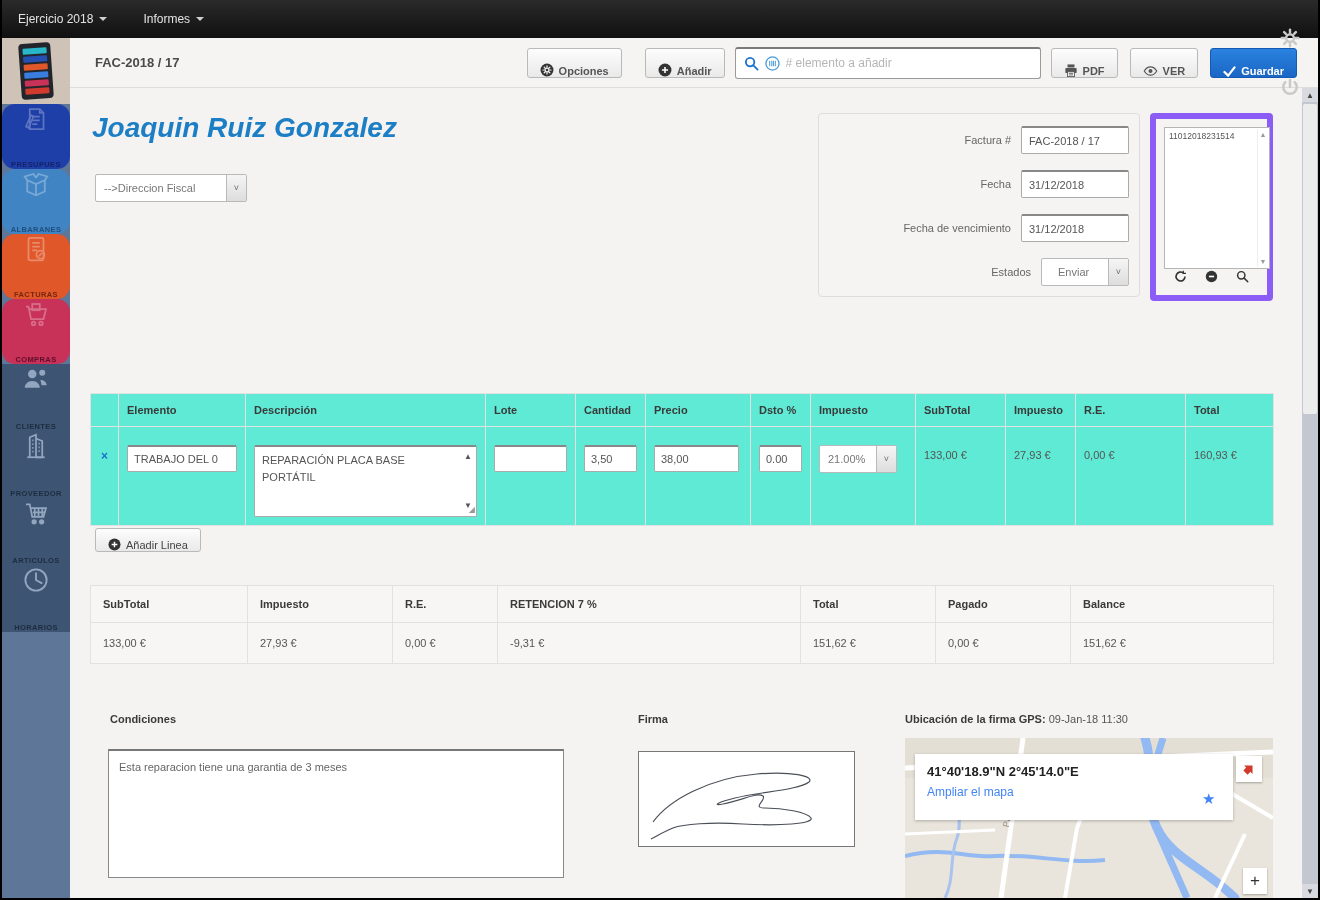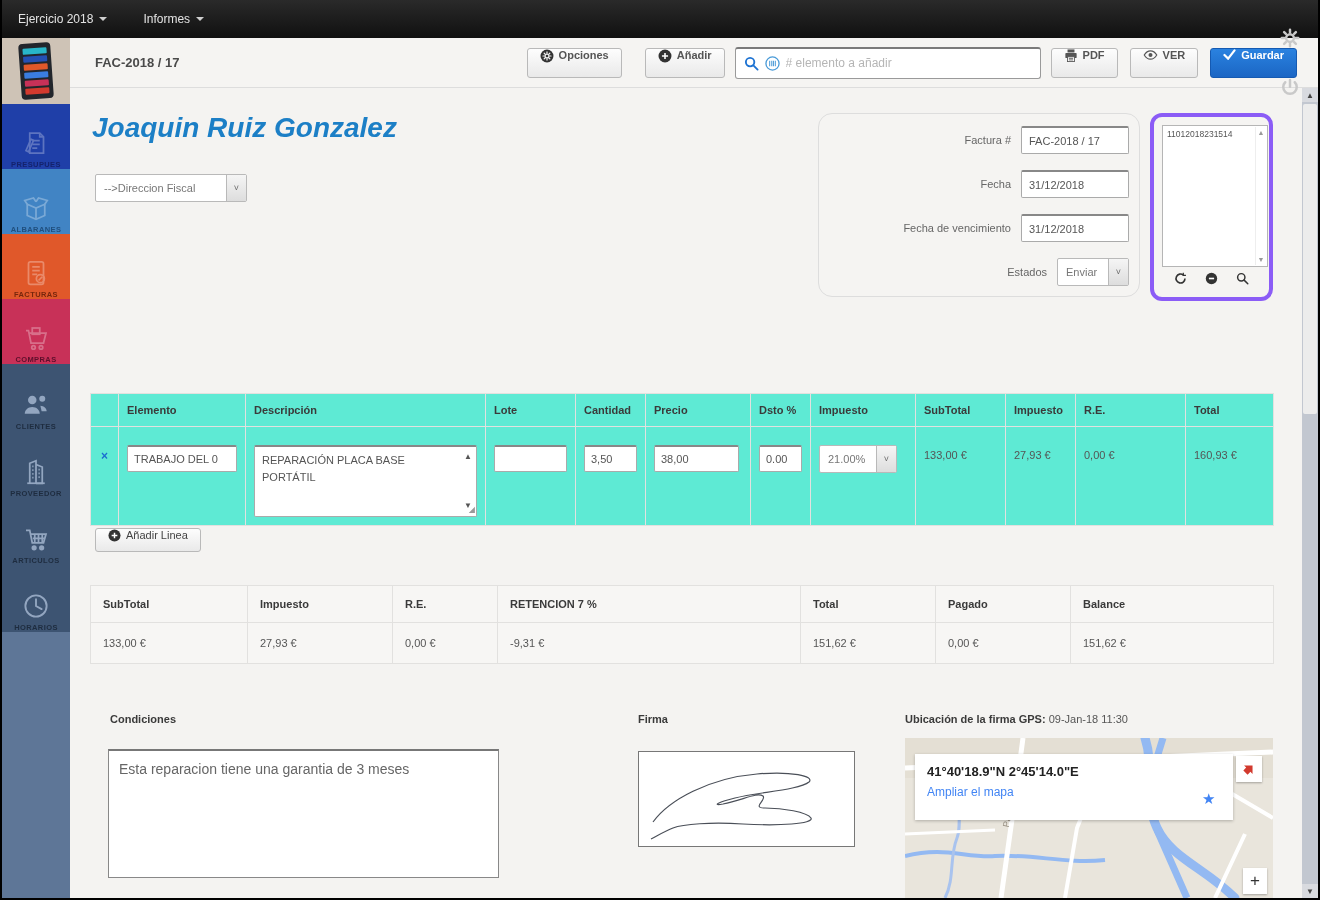--- a/index.html
+++ b/index.html
@@ -14,54 +14,54 @@
   .top-right { margin-left:auto; display:flex; align-items:flex-end; gap:26px; padding-right:18px;flex-direction:column; }
   .register { color:#d9da6f; font-size:11px; font-weight:bold; letter-spacing:.4px; cursor:pointer; }
   .topicon { width:24px; height:24px; display:flex; align-items:center; justify-content:center; cursor:pointer; }
   .help-circle { width:22px; height:22px; border-radius:50%; background:#bdbdbd; color:#1a1a1a; font-weight:bold; font-size:14px; display:flex; align-items:center; justify-content:center; }
 
   
   .sidebar { position:absolute; left:2px; top:38px; width:68px; height:860px; background:#5e7697; z-index:5; }
   .logo { height:66px; background:#cec3b6; display:flex; align-items:center; justify-content:center; }
   .phone { width:32px; height:56px; background:#22262c; border-radius:4px; padding:5px 4px; display:flex; flex-direction:column; gap:2px; transform:rotate(-4deg); }
   .phone i { display:block; height:7px; border-radius:1px; }
-  .tile { height:65px; display:flex; flex-direction:column; align-items:center; justify-content:flex-end; cursor:pointer; }
+  .tile { height:65px; display:flex; flex-direction:column; align-items:center; justify-content:space-between; cursor:pointer;border-radius:13px; }
   .tile .lbl { font-size:7.5px; font-weight:bold; letter-spacing:.4px; margin-top:2px; }
   .grp2 { background:#3d5472; }
   .grp2 .tile { height:67px; }
   .sideicn { opacity:.55; }
 
   
   .main { position:absolute; left:70px; top:38px; width:1248px; height:860px; background:#f4f3f1; }
   .doc-header { position:absolute; left:0; top:0; width:100%; height:50px; background:#f5f4f2; border-bottom:1px solid #ddd; display:flex; align-items:center; padding:0 21px 0 25px; }
   .doc-id { font-size:13px; font-weight:bold; color:#4a4a4a; }
-  .btn { background:linear-gradient(#fdfdfd,#e9e9e9); border:1px solid #b9b9b9; border-radius:3px; height:30px; padding:0 12px; font-size:11px; font-weight:bold; color:#555; display:inline-flex; align-items:flex-start; gap:5px; cursor:pointer; white-space:nowrap; }
+  .btn { background:linear-gradient(#fdfdfd,#e9e9e9); border:1px solid #b9b9b9; border-radius:3px; height:30px; padding:0 12px; font-size:11px; font-weight:bold; color:#555; display:inline-flex; align-items:flex-end; gap:5px; cursor:pointer; white-space:nowrap; }
   .btn-blue { background:linear-gradient(#2a82e0,#1b66c4); border-color:#155ab2; color:#fff; }
   .hdr-group { margin-left:auto; display:flex; align-items:center; }
   .searchbox { width:306px; height:32px; background:#fff; border:1px solid #9a9a9a; border-top:2px solid #7a7a7a; border-radius:3px; display:flex; align-items:center; padding:0 8px; gap:6px; margin:0 10px 0 10px; }
   .searchbox input { border:none; outline:none; flex:1; font-size:12px; color:#444; font-family:"Liberation Sans",sans-serif; }
   .searchbox input::placeholder { color:#b5b5b5; }
 
   .content { position:absolute; left:0; top:50px; width:100%; height:810px; }
 
   .cust-title { position:absolute; left:22px; top:24px; font-size:28px; font-weight:bold; color:#1c7fc6;font-style:italic; }
   .selectbox { background:#fff; border:1px solid #b9b9b9; border-radius:2px; height:28px; display:flex; align-items:center; font-size:11px; color:#777; cursor:pointer; }
   .selectbox .txt { flex:1; padding:0 8px; white-space:nowrap; overflow:hidden; }
   .selectbox .dd { width:20px; height:100%; background:linear-gradient(#f5f5f5,#ddd); border-left:1px solid #b9b9b9; display:flex; align-items:center; justify-content:center; color:#666; font-size:9px; }
   #addr-select { position:absolute; left:25px; top:86px; width:152px; }
 
   
-  .inv-panel { position:absolute; left:748px; top:25px; width:322px; height:184px; border:1px solid #ddd; background:#f5f4f2; border-radius:14px; }
+  .inv-panel { position:absolute; left:748px; top:25px; width:322px; height:184px; border:1px solid #ddd; background:#f5f4f2; border-radius:4px; }
   .frow { position:absolute; right:10px; display:flex; align-items:center; }
   .frow label { font-size:11px; color:#666; margin-right:10px; }
   .finput { width:108px; height:28px; background:#fff; border:1px solid #aaa; border-top:2px solid #888; border-radius:2px; font-size:11px; color:#555; padding:0 7px; font-family:"Liberation Sans",sans-serif; }
-  #estados-select { width:72px; }
-
-  
-  .attach-panel { position:absolute; left:1080px; top:25px; width:123px; height:188px; border:4px solid #8b5cf6; background:#f5f4f2; border-radius:12px; }
+  #estados-select { width:88px;padding-left:8px; }
+
+  
+  .attach-panel { position:absolute; left:1080px; top:25px; width:123px; height:188px; border:6px solid #8b5cf6; background:#f5f4f2; border-radius:4px; }
   .listbox { position:absolute; left:8px; top:8px; width:106px; height:142px; background:#fff; border:1px solid #b5b5b5; font-size:8.5px; color:#555; padding:3px 4px; overflow:hidden; }
   .listbox .sb { position:absolute; right:1px; top:1px; bottom:1px; width:11px; border-left:1px solid #eee; display:flex; flex-direction:column; justify-content:space-between; align-items:center; font-size:7px; color:#999; padding:2px 0; }
   .attach-icons { position:absolute; left:0; bottom:8px; width:100%; display:flex; justify-content:center; gap:18px; }
   .attach-icons span { cursor:pointer; }
 
   
   table { border-collapse:collapse; table-layout:fixed; }
   .lines { position:absolute; left:20px; top:305px; width:1183px; background:#5eead4; }
   .lines th { border:1px solid #e2e1df; font-size:11px; font-weight:bold; color:#3a3a3a; text-align:left; padding:10px 8px; }
   .lines td { border:1px solid #e2e1df; font-size:11px; color:#555; padding:8px; vertical-align:top; height:92px; }
@@ -76,21 +76,21 @@
   .addline { position:absolute; left:25px; top:440px; }
 
   
   .totals { position:absolute; left:20px; top:497px; width:1183px; background:#f7f6f4; }
   .totals th { border:1px solid #e2e1df; font-size:11px; font-weight:bold; color:#3a3a3a; text-align:left; padding:12px 12px; }
   .totals td { border:1px solid #e2e1df; font-size:11px; color:#555; padding:14px 12px; }
 
   
   .flabel { font-size:11px; font-weight:bold; color:#3a3a3a; }
   #cond-label { position:absolute; left:40px; top:625px; }
-  #cond-text { position:absolute; left:38px; top:661px; width:391px; height:129px; background:#fff; border:1px solid #888; border-top:2px solid #777; font-size:14px; color:#666; padding:8px 10px; font-family:"Liberation Sans",sans-serif; resize:none; line-height:1.5; }
+  #cond-text { position:absolute; left:38px; top:661px; width:456px; height:129px; background:#fff; border:1px solid #888; border-top:2px solid #777; font-size:11px; color:#666; padding:8px 10px; font-family:"Liberation Sans",sans-serif; resize:none; line-height:1.5; }
   #firma-label { position:absolute; left:568px; top:625px; }
   .sigbox { position:absolute; left:568px; top:663px; width:217px; height:96px; background:#fff; border:1px solid #777; }
   #gps-line { position:absolute; left:835px; top:625px; font-size:11px; color:#555; }
   .map { position:absolute; left:835px; top:650px; width:368px; height:160px; overflow:hidden; background:#e9e5dc; }
   .mapcard { position:absolute; left:10px; top:16px; width:318px; height:66px; background:#fff; box-shadow:0 1px 3px rgba(0,0,0,.25); padding:10px 12px; }
   .coords { font-size:13px; font-weight:bold; color:#222; }
   .maplink { font-size:12px; color:#4285f4; margin-top:6px; cursor:pointer; }
   .mapstar { position:absolute; left:287px; top:36px; color:#4285f4; font-size:15px; cursor:pointer; }
   .redmark { position:absolute; left:331px; top:18px; width:26px; height:26px; background:#fff; box-shadow:0 1px 2px rgba(0,0,0,.3); display:flex; align-items:center; justify-content:center; cursor:pointer; }
   .pluscontrol { position:absolute; left:338px; bottom:4px; width:24px; height:26px; background:#fff; box-shadow:0 1px 2px rgba(0,0,0,.3); display:flex; align-items:center; justify-content:center; font-size:17px; color:#333; cursor:pointer; }

